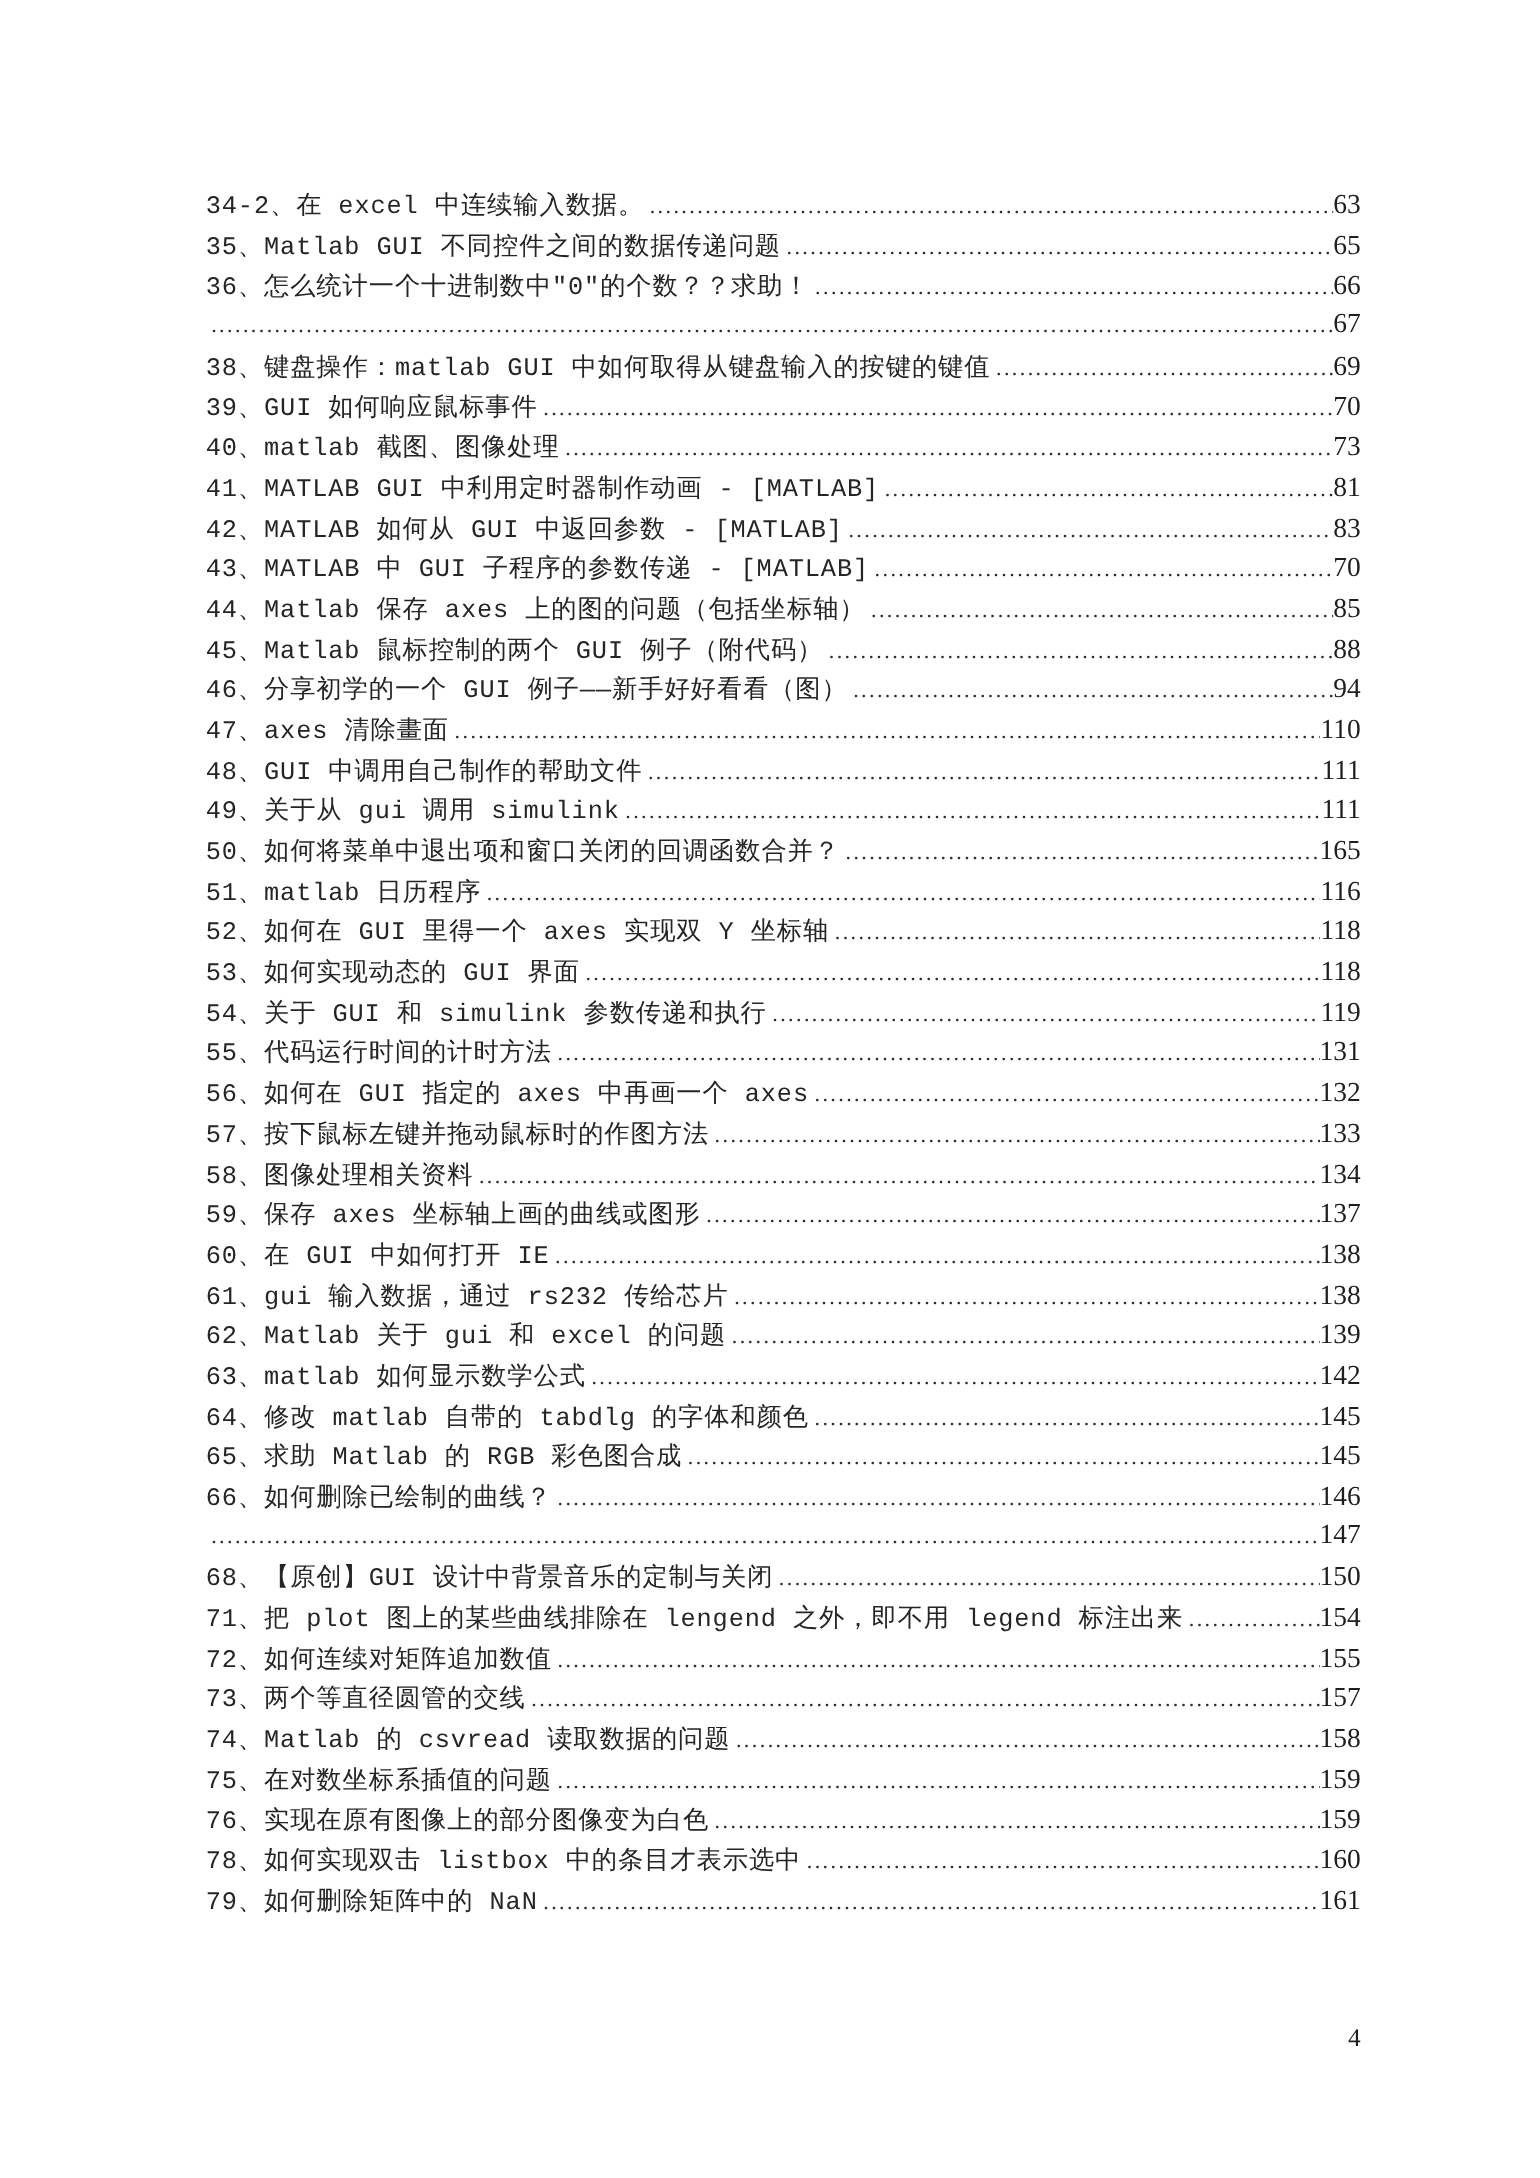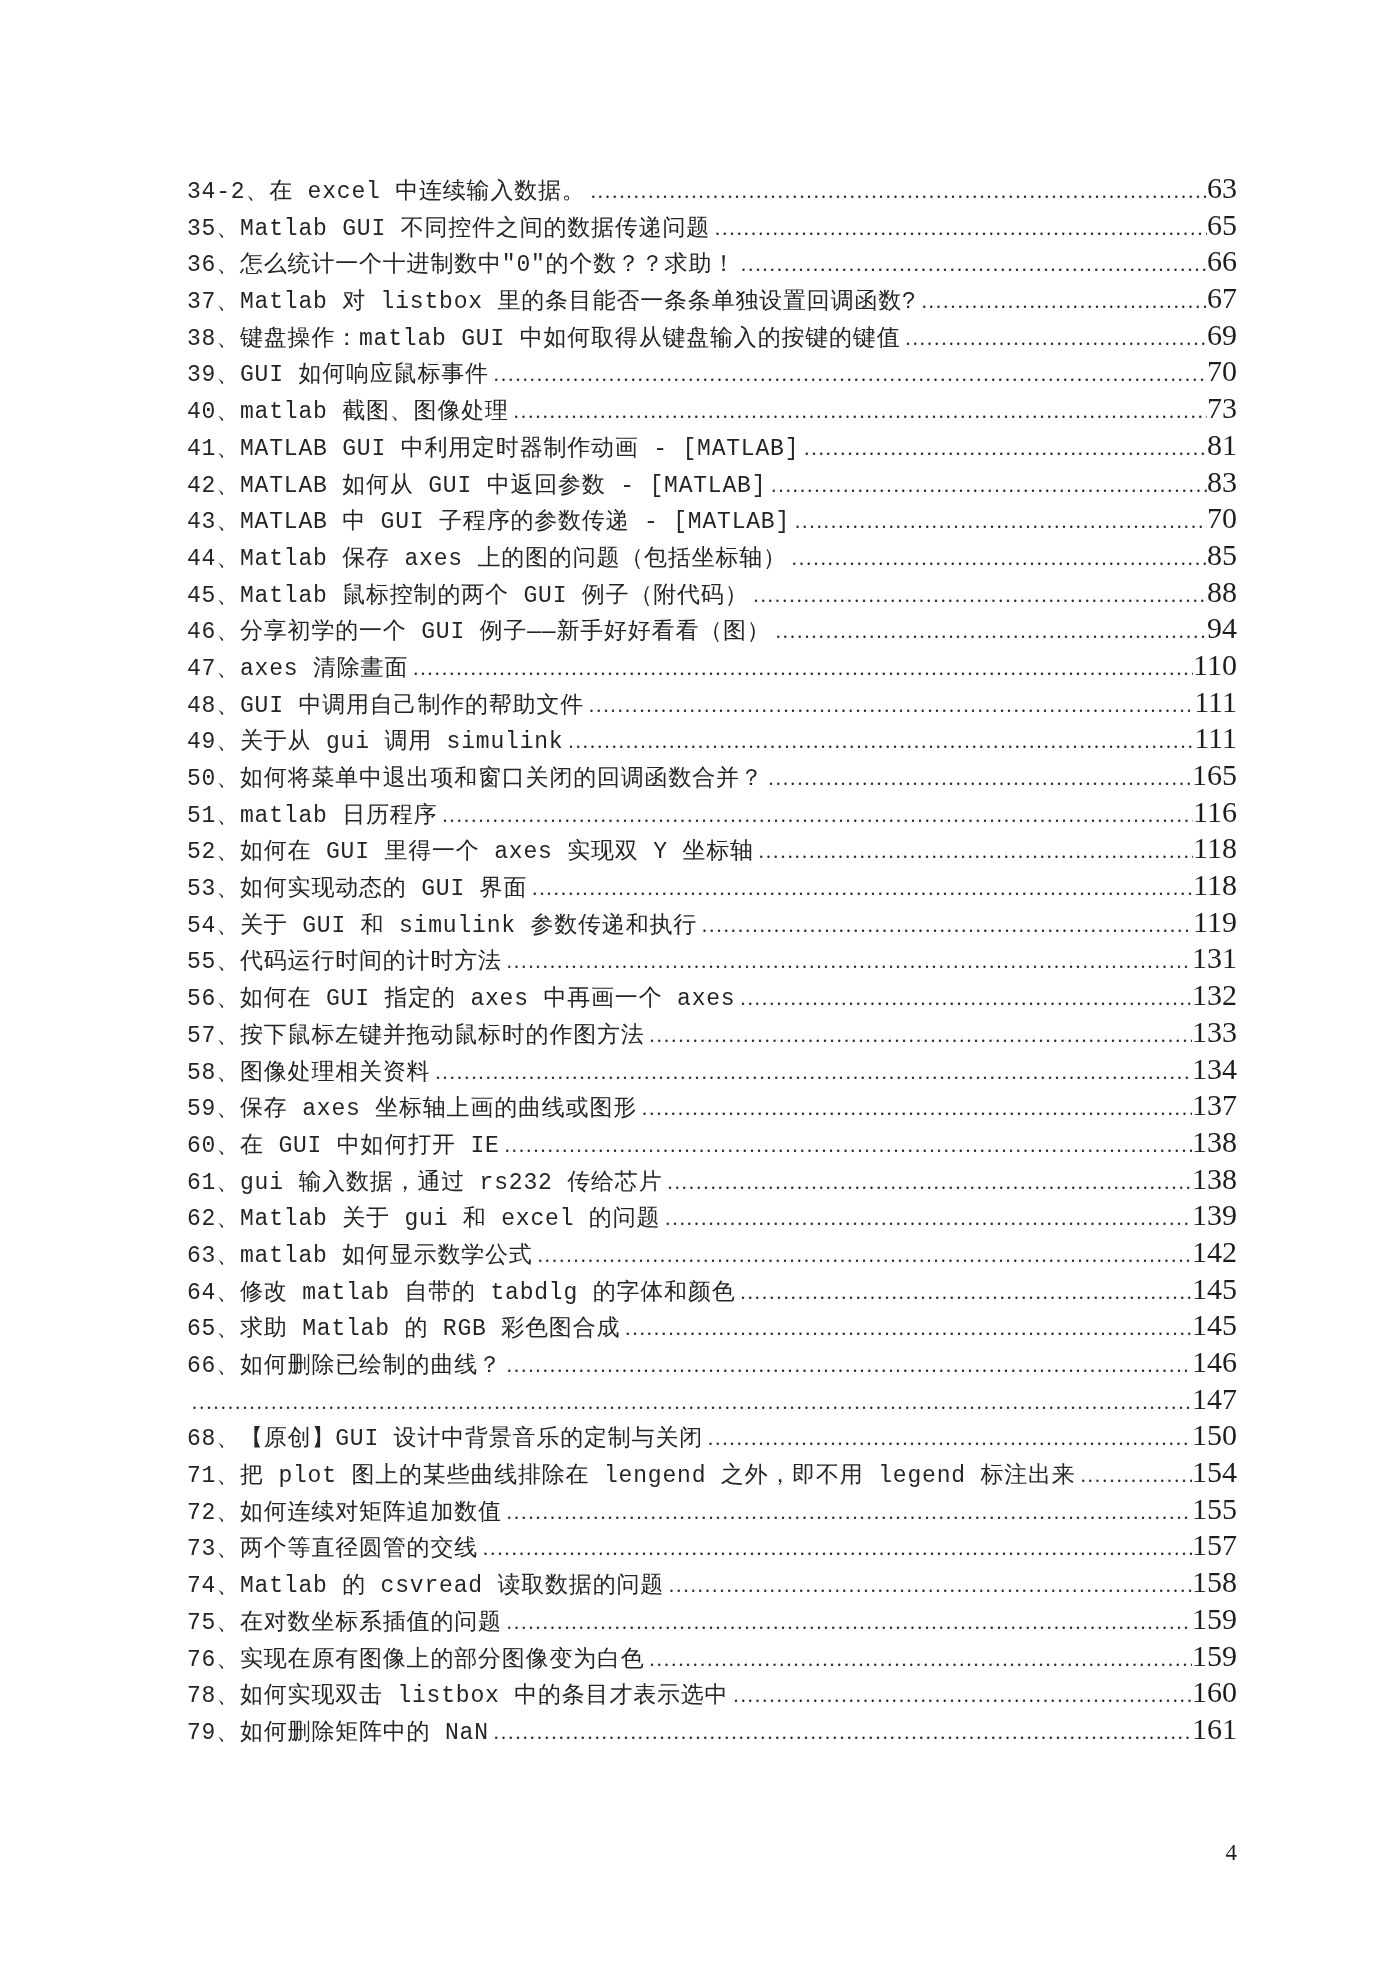--- a/index.html
+++ b/index.html
@@ -46,21 +46,21 @@
     font-size: 20px;
     color: #2c2c2c;
   }
   .leader::after {
     content: "........................................................................................................................................................................................................";
     letter-spacing: 2.2px;
   }
   .toc-page {
     flex: 0 0 auto;
     font-family: "Liberation Serif", "DejaVu Serif", serif;
-    font-size: 30px;
+    font-size: 25px;
     color: #1e1e1e;
     white-space: nowrap;
   }
   .footer-page-number {
     position: absolute;
     top: 1840px;
     right: 163px;
     font-family: "Liberation Serif", "DejaVu Serif", serif;
     font-size: 23px;
     color: #1e1e1e;
@@ -84,21 +84,20 @@
     <span class="toc-page">65</span>
   </div>
 
   <div class="toc-row">
     <span class="toc-title">36、怎么统计一个十进制数中"0"的个数？？求助！</span>
     <span class="leader"></span>
     <span class="toc-page">66</span>
   </div>
 
   <div class="toc-row">
-    <span class="toc-title">37、Matlab 对 listbox 里的条目能否一条条单独设置回调函数?</span>
     <span class="leader"></span>
     <span class="toc-page">67</span>
   </div>
 
   <div class="toc-row">
     <span class="toc-title">38、键盘操作：matlab GUI 中如何取得从键盘输入的按键的键值</span>
     <span class="leader"></span>
     <span class="toc-page">69</span>
   </div>
 

